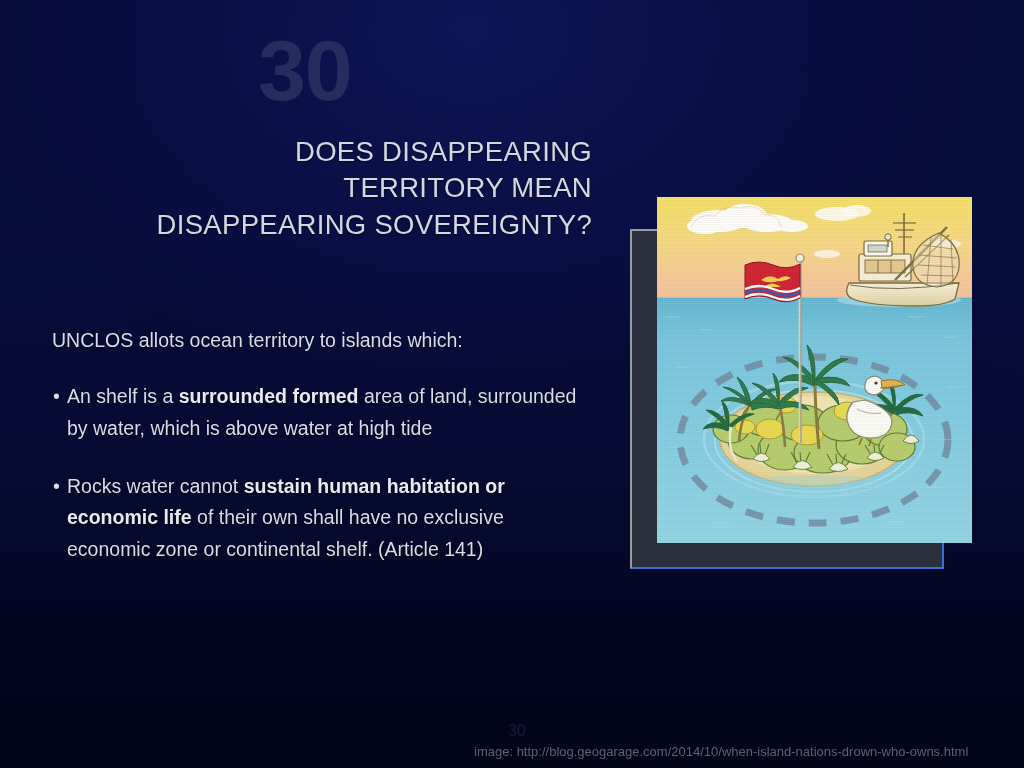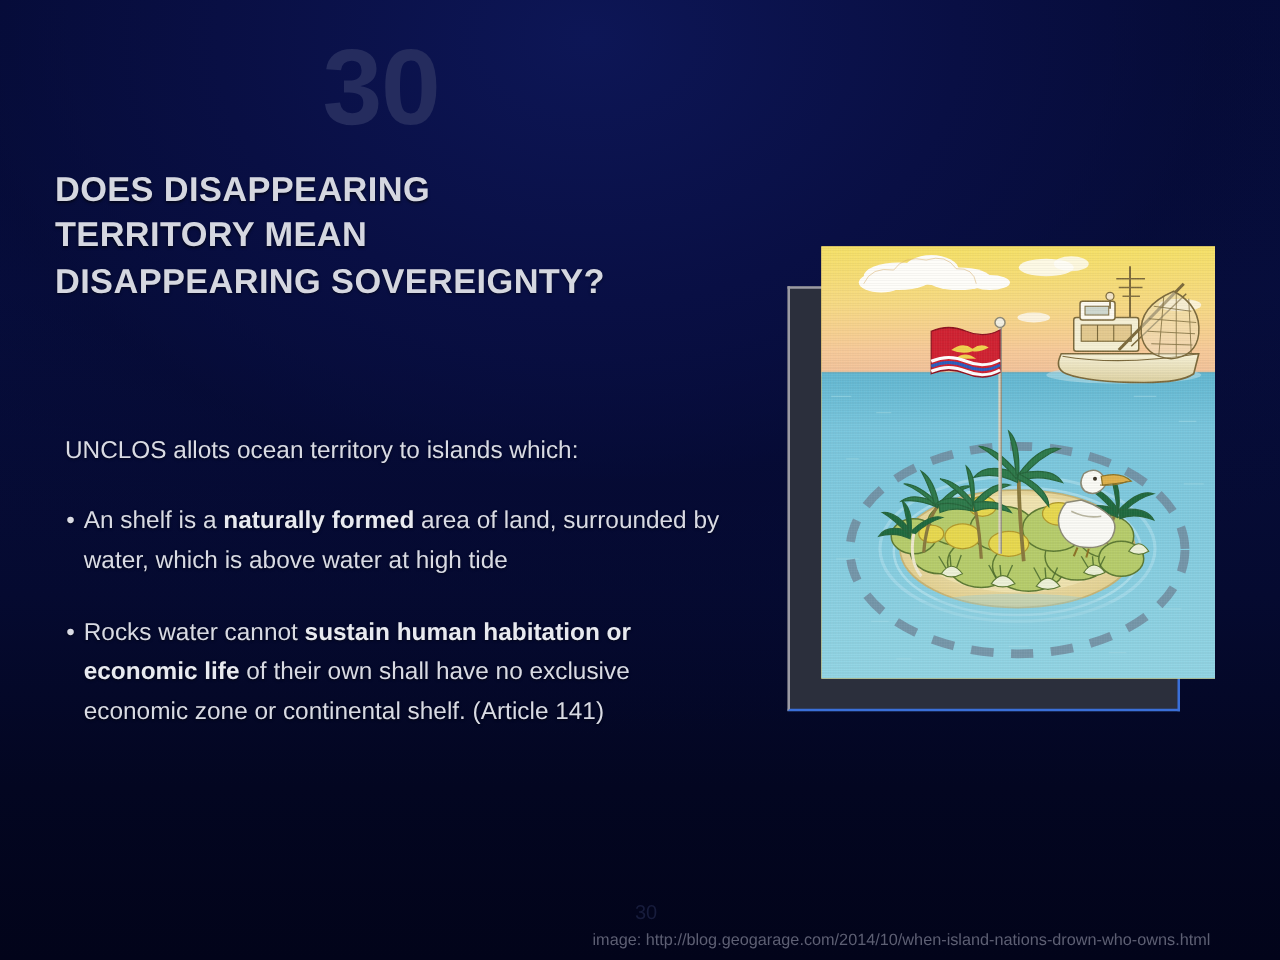--- a/index.html
+++ b/index.html
@@ -35,34 +35,34 @@
     line-height: 1;
     user-select: none;
   }
 
   
   .title {
     position: absolute;
     left: 44px;
     top: 134px;
     width: 548px;
-    text-align: left;
+    text-align: right;
     color: #d5d7e0;
     font-size: 27.5px;
-    font-weight: bold;
+    font-weight: normal;
     line-height: 1.32;
     letter-spacing: 0.3px;
     text-shadow: 0 1px 2px rgba(0,0,0,.55);
   }
 
   
   .body-block {
     position: absolute;
     left: 52px;
-    top: 348px;
+    top: 328px;
     width: 540px;
     color: #d9dbe4;
   }
   .lead {
     font-size: 19.5px;
     line-height: 1.3;
     margin: 0 0 28px 0;
     text-shadow: 0 1px 2px rgba(0,0,0,.5);
   }
   .bullet {
@@ -148,21 +148,21 @@
     <div>DOES DISAPPEARING</div>
     <div>TERRITORY MEAN</div>
     <div>DISAPPEARING SOVEREIGNTY?</div>
   </div>
 
   <div class="body-block">
     <p class="lead">UNCLOS allots ocean territory to islands which:</p>
 
     <div class="bullet">
       <span class="dot">•</span>
-      <span class="btext"><span>An shelf is a </span><b>naturally formed</b><span> area of land, surrounded by water, which is above water at high tide</span></span>
+      <span class="btext"><span>An shelf is a </span><b>surrounded formed</b><span> area of land, surrounded by water, which is above water at high tide</span></span>
     </div>
 
     <div class="bullet">
       <span class="dot">•</span>
       <span class="btext"><span>Rocks water cannot </span><b>sustain human habitation or economic life</b><span> of their own shall have no exclusive economic zone or continental shelf. (Article 141)</span></span>
     </div>
   </div>
 
   <div class="media-frame"></div>
 

